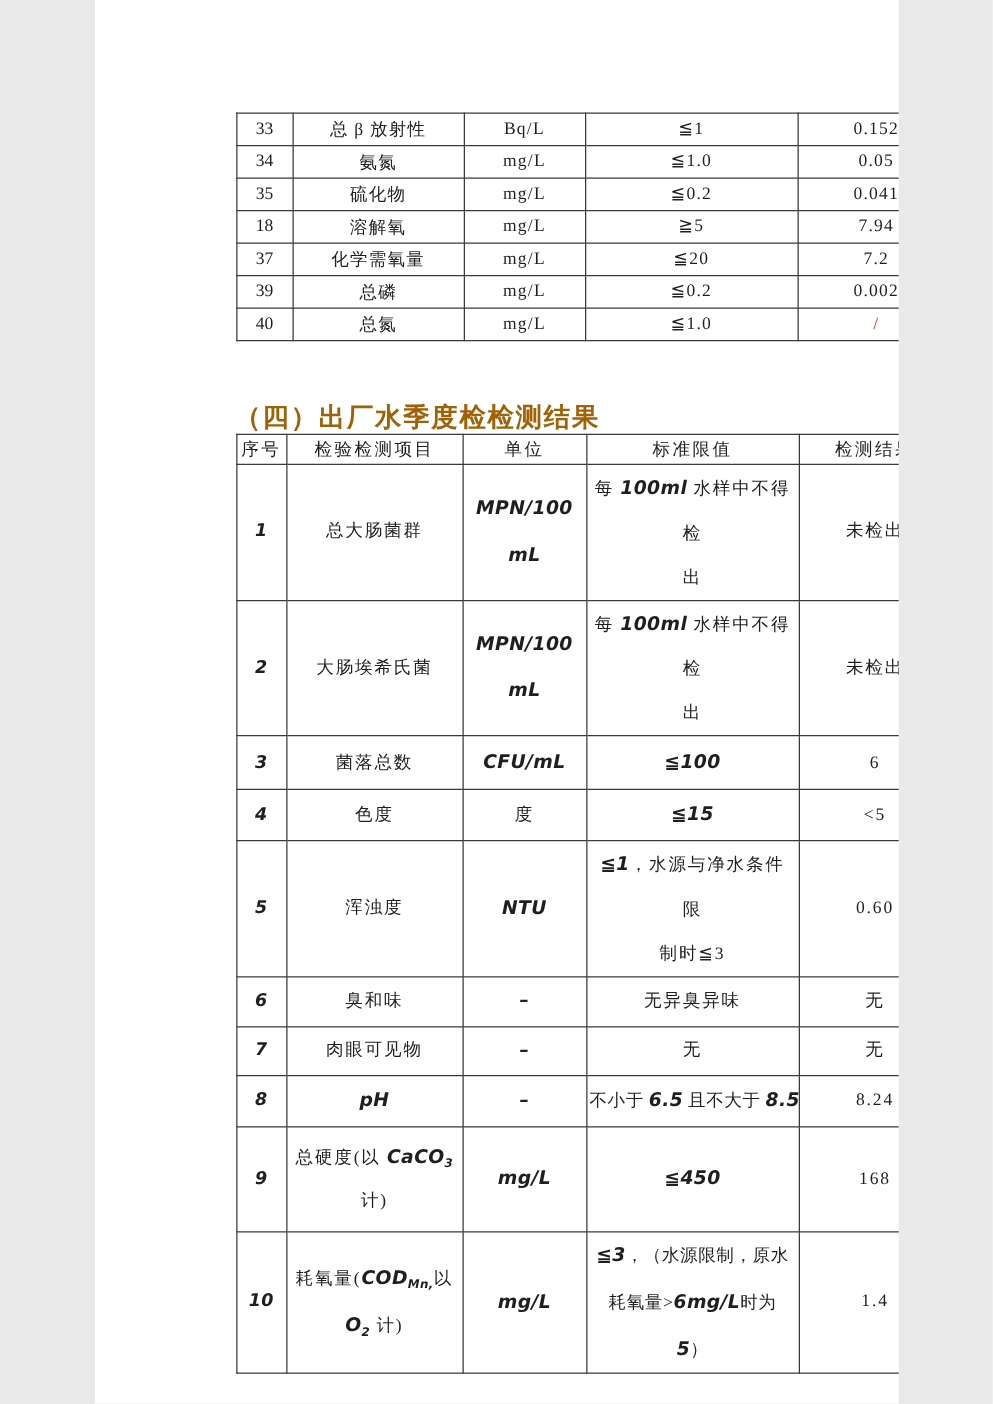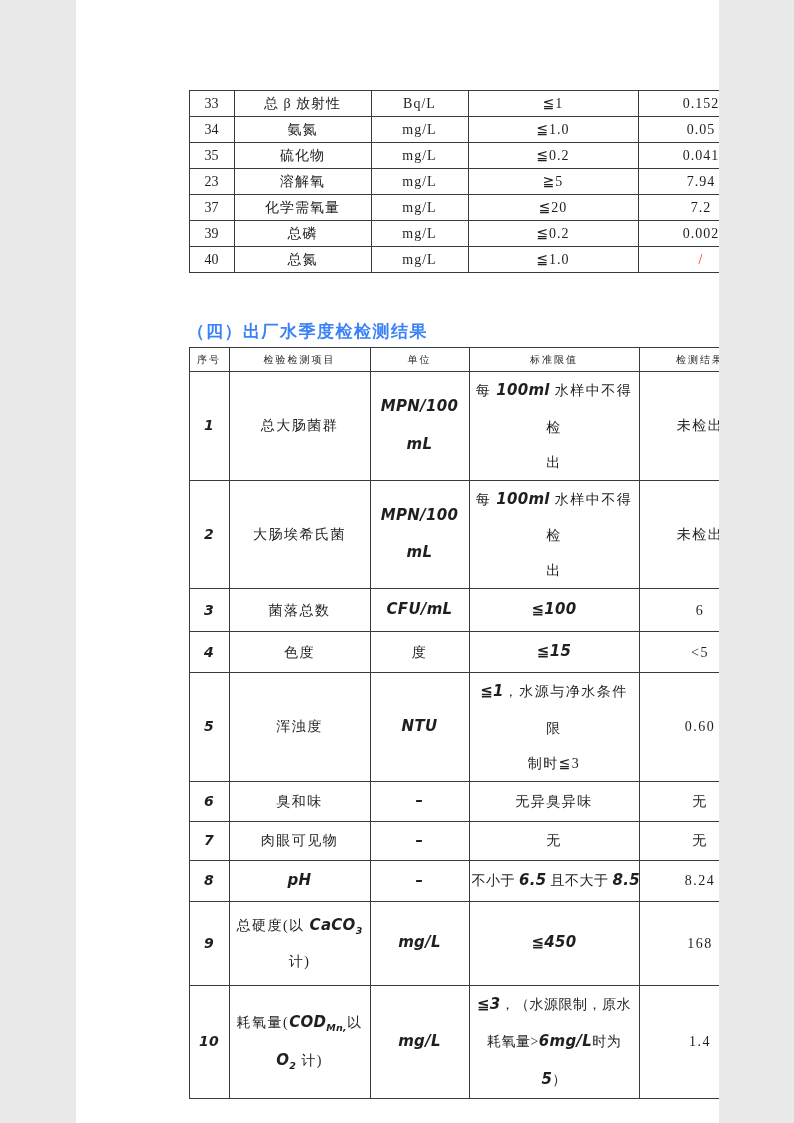--- a/index.html
+++ b/index.html
@@ -19,26 +19,26 @@
   
   .t1{position:absolute;left:113px;top:90px;width:575px;}
   .t1 td{height:25px;font-size:14px;letter-spacing:1px;padding:0 2px;}
   .t1 .c-no{letter-spacing:0;}
   .t1 .red{color:#ff2121;}
 
   
   .heading{
     position:absolute;left:112px;top:320px;margin:0;
     font-family:"Liberation Sans","DejaVu Sans",sans-serif;
-    font-weight:700;font-size:17px;letter-spacing:1.5px;color:#3b82f6;
+    font-weight:700;font-size:21px;letter-spacing:1.5px;color:#a16207;
   }
 
   
   .t2{position:absolute;left:113px;top:347px;width:572px;}
-  .t2 th{height:23px;font-size:10px;letter-spacing:2px;padding:0 2px;}
+  .t2 th{height:23px;font-size:14px;letter-spacing:2px;padding:0 2px;}
   .t2 td{font-size:14px;letter-spacing:1.5px;line-height:2.5;padding:0 5px;}
   .t2 tbody tr:nth-child(1) td{height:77px;}
   .t2 tbody tr:nth-child(2) td{height:79px;}
   .t2 tbody tr:nth-child(3) td{height:42px;}
   .t2 tbody tr:nth-child(4) td{height:40px;}
   .t2 tbody tr:nth-child(5) td{height:63px;text-align:center;}
   .t2 tbody tr:nth-child(6) td{height:39px;}
   .t2 tbody tr:nth-child(7) td{height:38px;}
   .t2 tbody tr:nth-child(8) td{height:40px;}
   .t2 tbody tr:nth-child(8) td:nth-child(4){letter-spacing:0.5px;padding:0 2px;white-space:nowrap;margin-left:10px;}
@@ -84,21 +84,21 @@
           <td class="c-result">0.05</td>
         </tr>
         <tr>
           <td class="c-no">35</td>
           <td class="c-item">硫化物</td>
           <td class="c-unit">mg/L</td>
           <td class="c-limit">≦0.2</td>
           <td class="c-result">0.041</td>
         </tr>
         <tr>
-          <td class="c-no">23</td>
+          <td class="c-no">18</td>
           <td class="c-item">溶解氧</td>
           <td class="c-unit">mg/L</td>
           <td class="c-limit">≧5</td>
           <td class="c-result">7.94</td>
         </tr>
         <tr>
           <td class="c-no">37</td>
           <td class="c-item">化学需氧量</td>
           <td class="c-unit">mg/L</td>
           <td class="c-limit">≦20</td>

